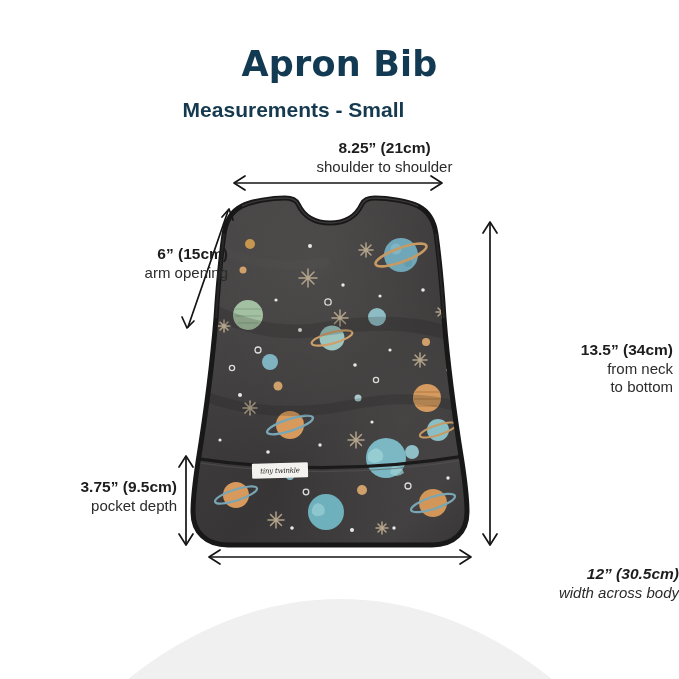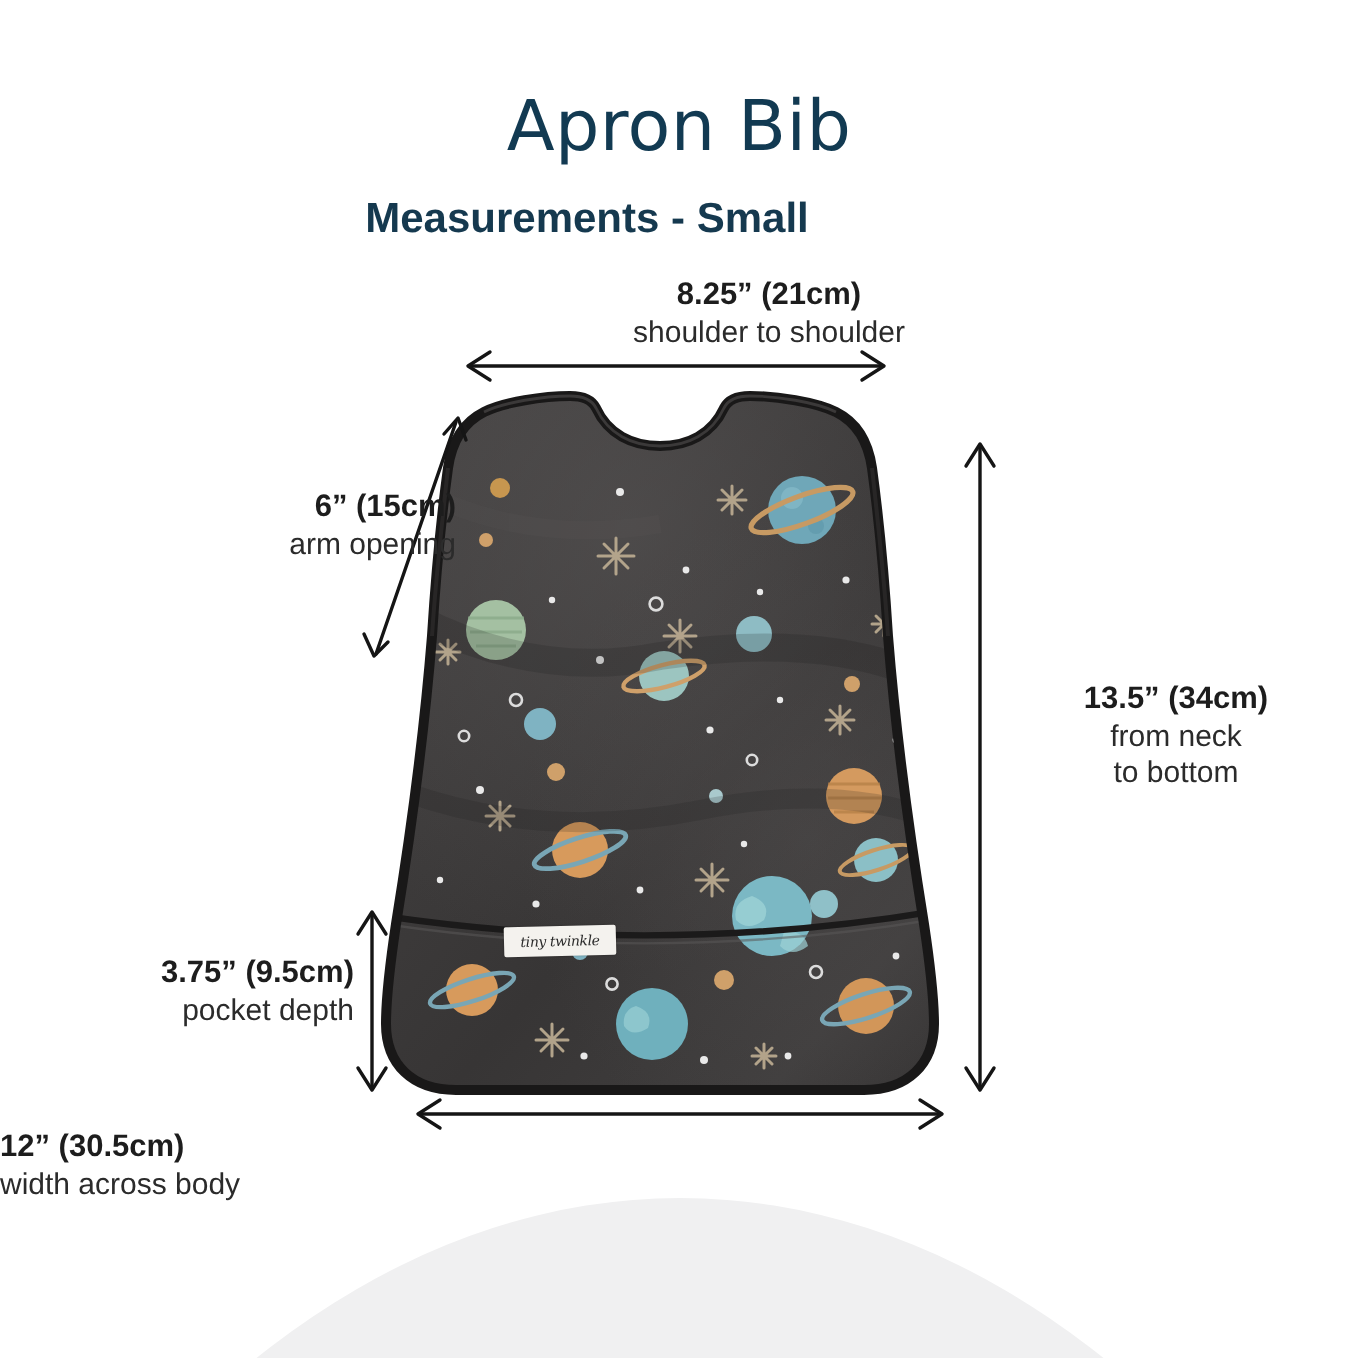--- a/index.html
+++ b/index.html
@@ -31,21 +31,21 @@
   }
 
   
   .title {
     position: absolute;
     left: 0;
     top: 44px;
     width: 679px;
     text-align: center;
     font-size: 35px;
-    font-weight: 400;
+    font-weight: 700;
     letter-spacing: 0.2px;
     color: #123a52;
     font-family: "DejaVu Sans", sans-serif;
   }
   .subtitle {
     position: absolute;
     left: 0;
     top: 98px;
     width: 587px;
     text-align: center;
@@ -72,22 +72,22 @@
     font-size: 15px;
     display: block;
     white-space: nowrap;
     color: #2b2b2b;
   }
 
   .m-top      { left: 0;     top: 139px; width: 679px; text-align: center; margin-left: 45px; }
   .m-arm      { left: 58px;  top: 245px; width: 170px; text-align: right; }
   .m-right    { left: 503px; top: 341px; width: 170px; text-align: left; }
   .m-pocket   { left: 12px;  top: 478px; width: 165px; text-align: right; }
-  .m-bottom   { left: 0;     top: 565px; width: 679px; text-align: left; }
-  .m-right .val, .m-right .desc { text-align: center; }
+  .m-bottom   { left: 0;     top: 565px; width: 679px; text-align: right; font-style: italic; }
+  .m-right .val, .m-right .desc { text-align: right; }
 
   
   .layer {
     position: absolute;
     left: 0; top: 0;
     width: 679px;
     height: 679px;
     pointer-events: none;
   }
 

